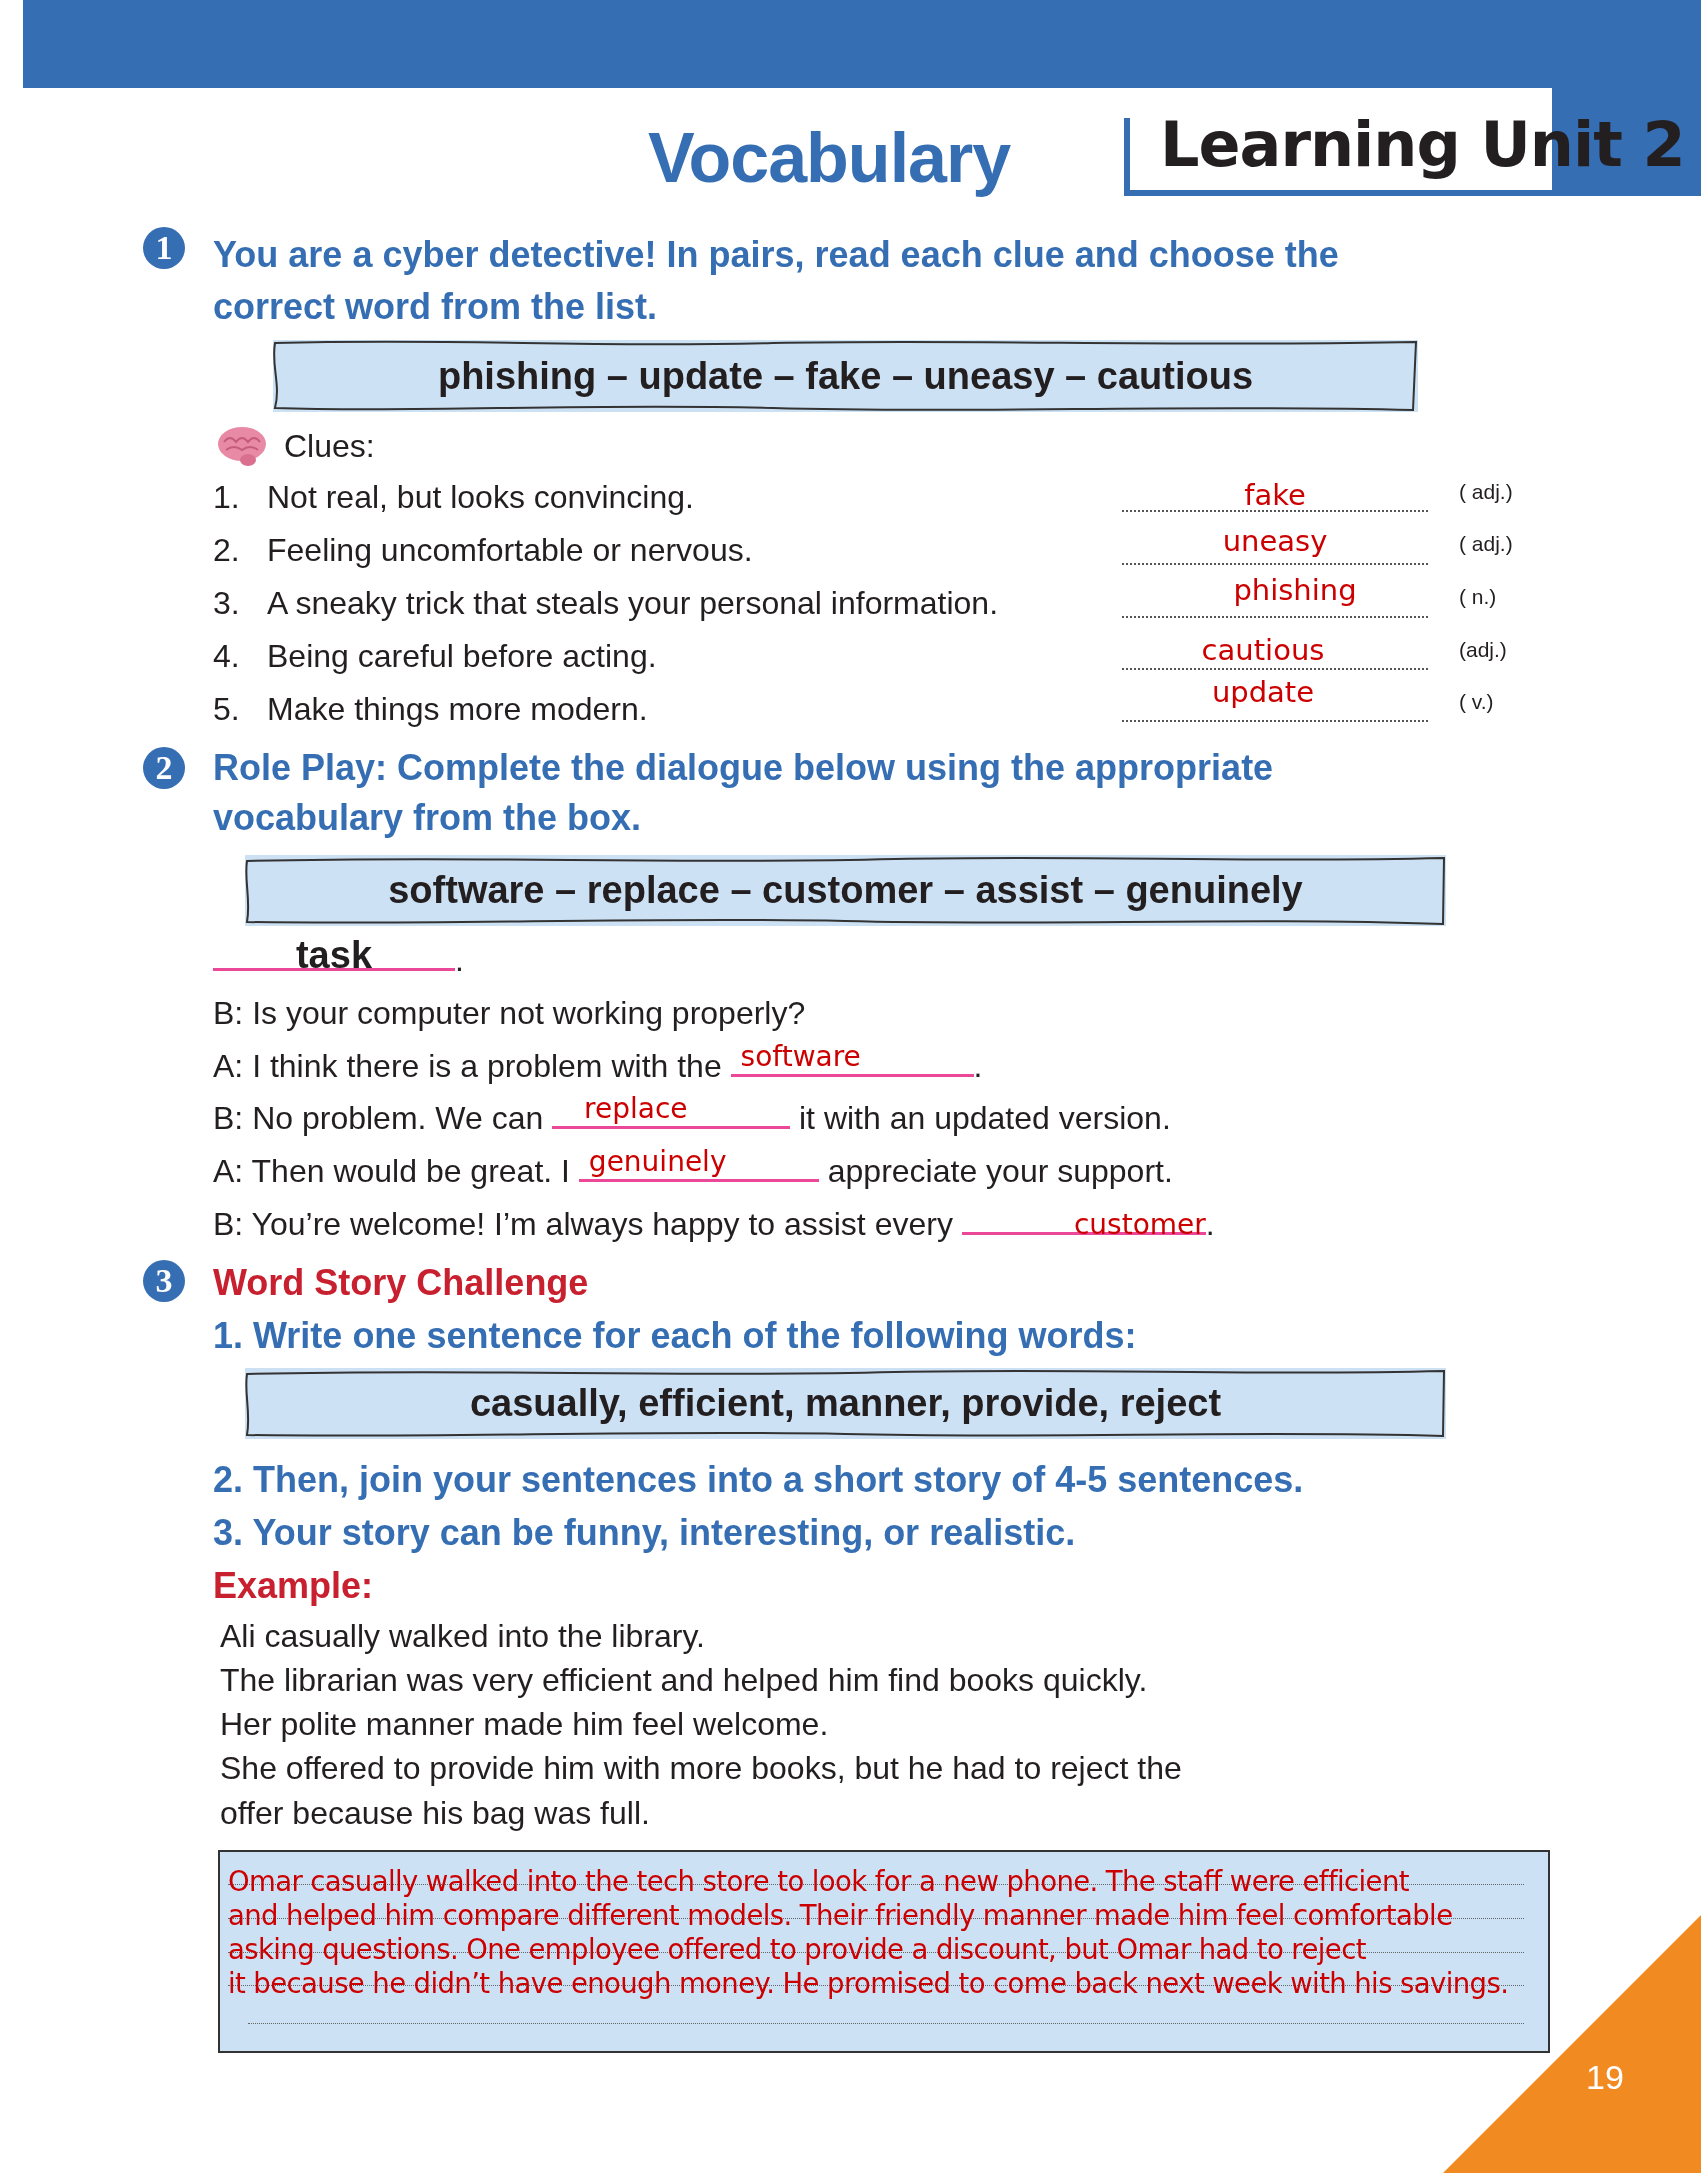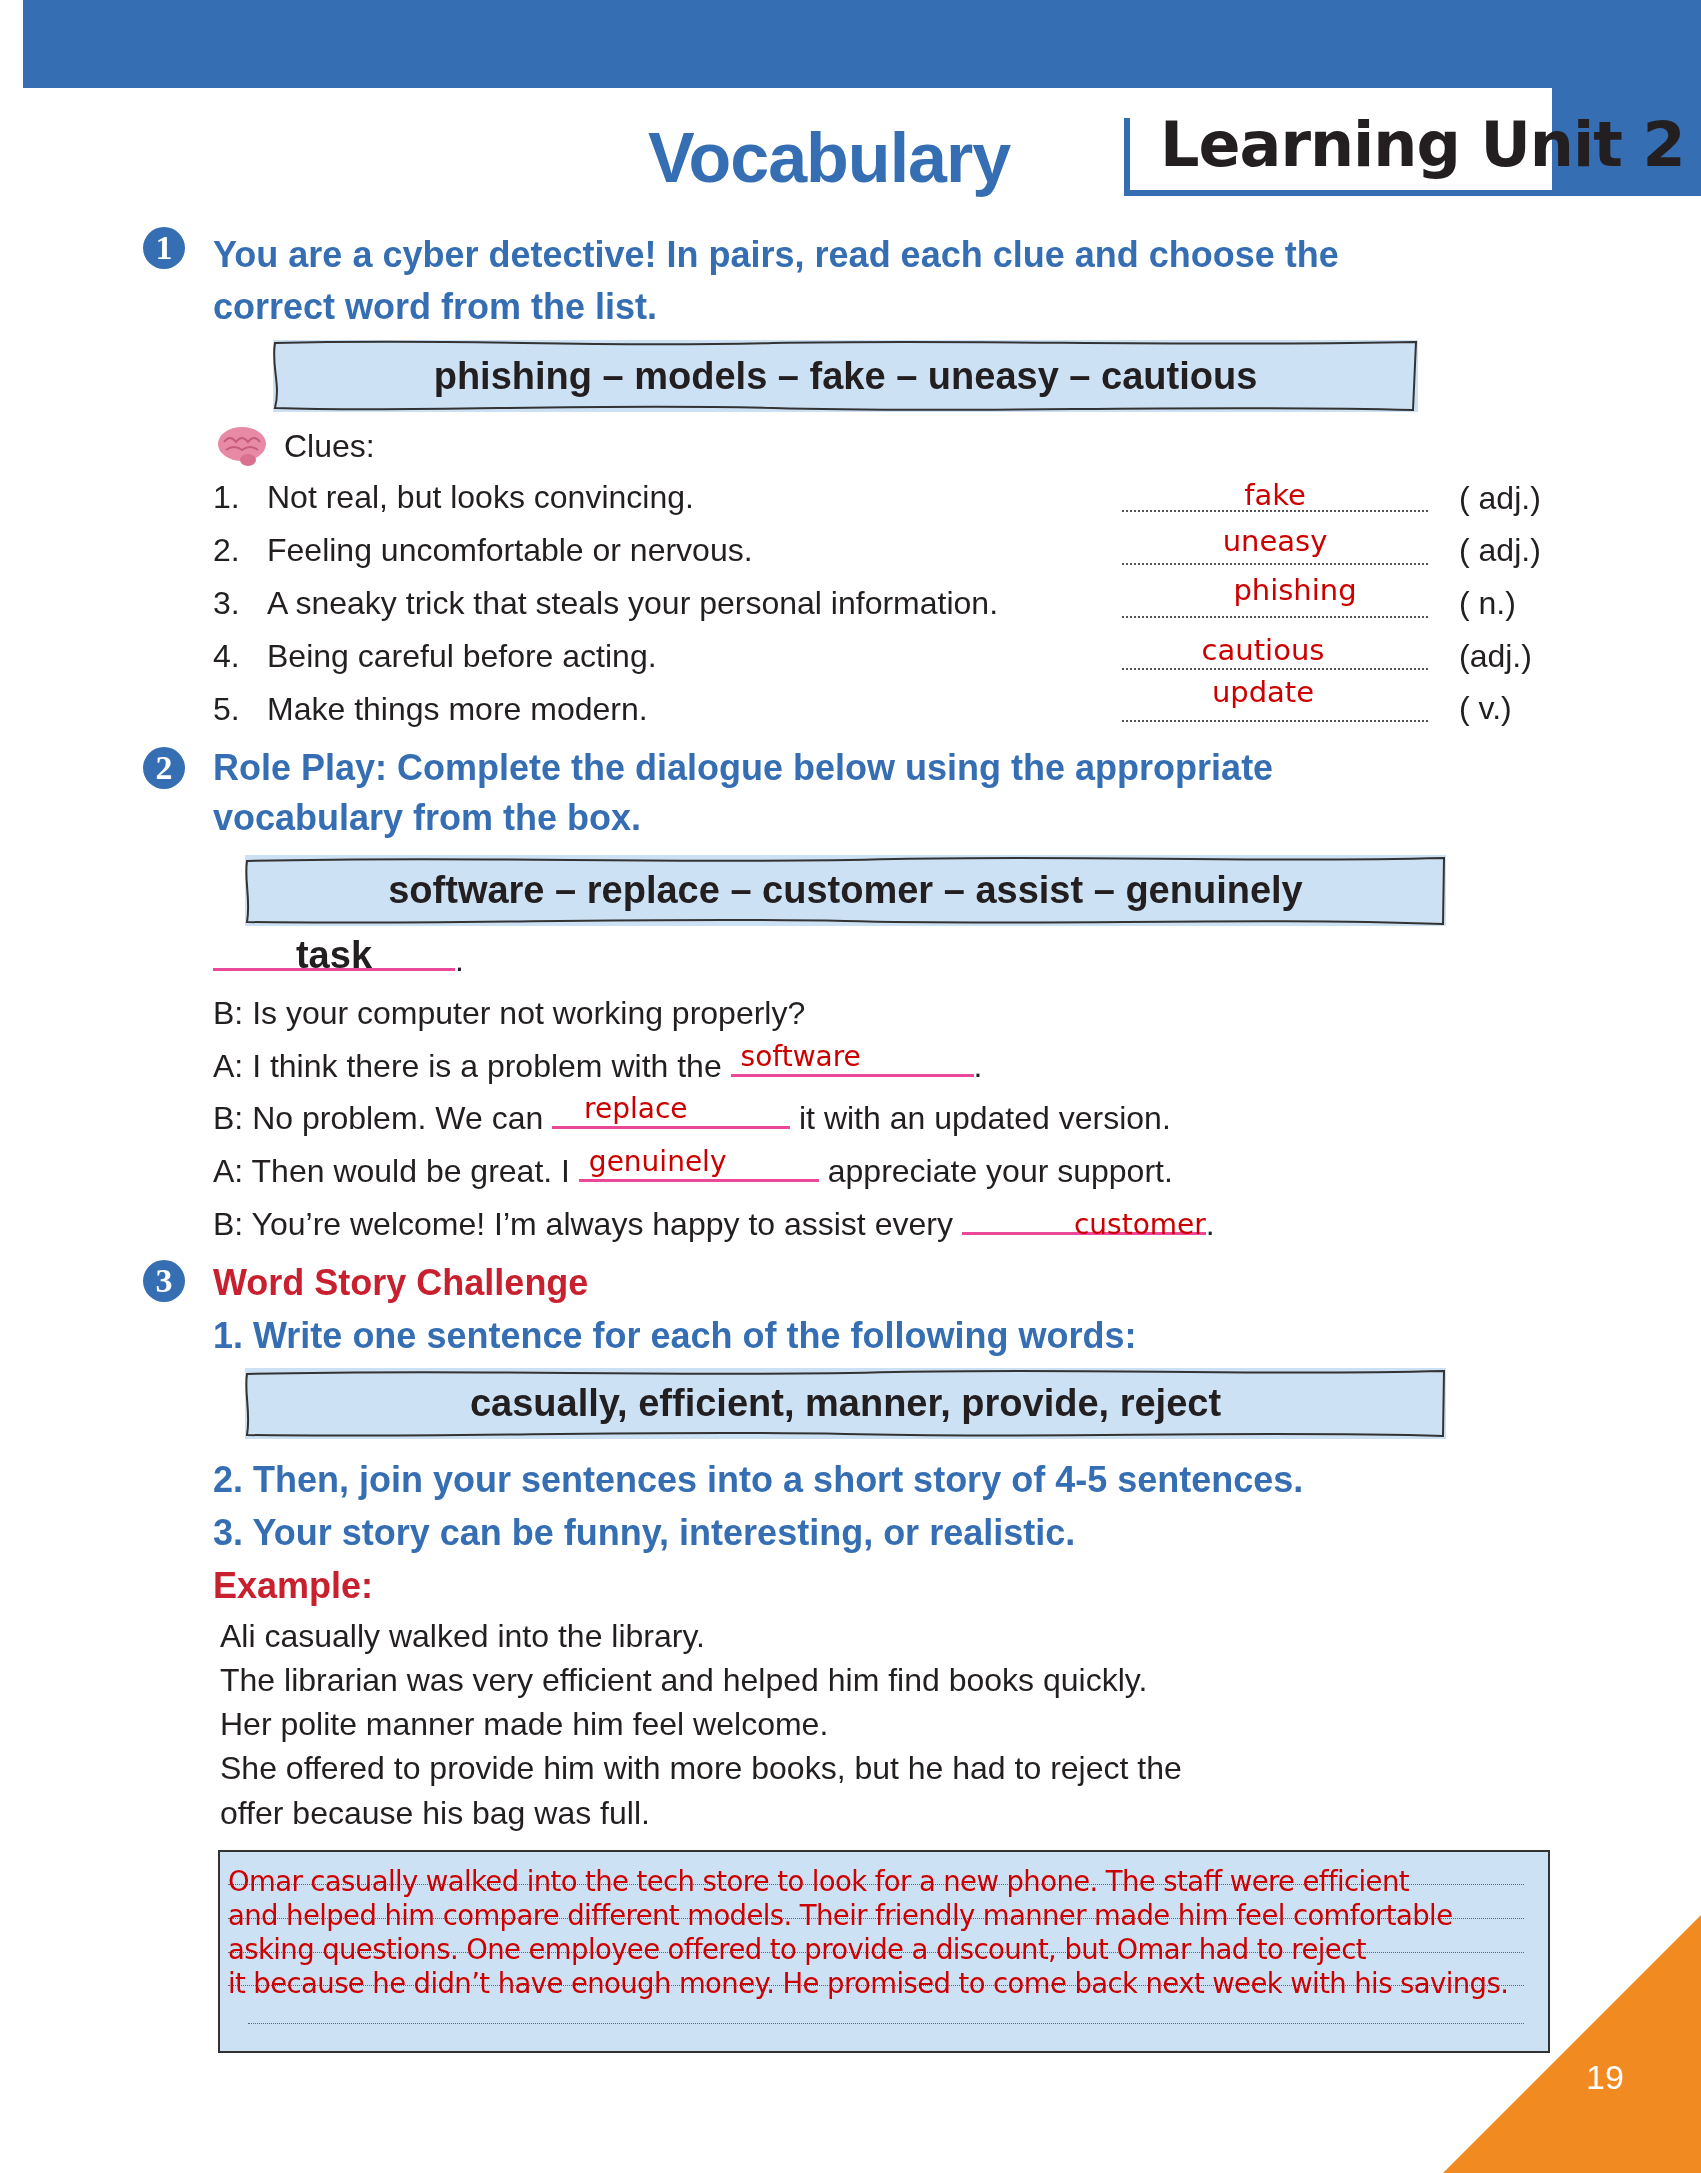--- a/index.html
+++ b/index.html
@@ -16,21 +16,21 @@
   .bullet { width:42px; height:42px; border-radius:50%; background:#356eb3; color:#fff; font-family:"Liberation Serif", serif; font-weight:bold; font-size:34px; line-height:42px; text-align:center; }
   .heading { font-size:36px; font-weight:bold; color:#356eb3; white-space:nowrap; line-height:52px; }
   .heading.red { color:#c8202f; }
   .wordbox { background:#cde1f4; display:flex; align-items:center; justify-content:center; font-weight:bold; font-size:38px; color:#231f20; }
   .wordbox svg { position:absolute; left:0; top:0; }
   .wordbox span { position:relative; }
   .line { font-size:32px; white-space:nowrap; color:#231f20; line-height:44px; }
   .num { display:inline-block; width:54px; }
   .dots { border-bottom:2px dotted #555; width:306px; height:2px; }
   .ans { font-family:"DejaVu Sans", sans-serif; font-size:29px; color:#cc0000; white-space:nowrap; text-align:center; width:306px; }
-  .pos { font-size:32px; white-space:nowrap; }
+  .pos { font-size:21px; white-space:nowrap; }
   .blank { display:inline-block; border-bottom:3px solid #ec4899; position:relative; height:30px; vertical-align:baseline; }
   .blank .fill { position:absolute; left:0; right:0; bottom:2px; text-align:center; font-family:"DejaVu Sans", sans-serif; font-size:28px; color:#cc0000; line-height:30px; }
   .blank .fill.dark { font-family:"Liberation Sans", sans-serif; color:#231f20; font-weight:bold; font-size:38px; bottom:-2px; }
   .answerbox { left:218px; top:1850px; width:1332px; height:203px; background:#cde1f4; border:2px solid #333; }
   .story-line { left:228px; font-family:"DejaVu Sans", sans-serif; font-size:27.5px; color:#cc0000; white-space:nowrap; line-height:34px; letter-spacing:-0.6px; }
   .story-dots { height:1px; border-bottom:1.5px dotted #666; }
   .triangle { left:1443px; top:1915px; width:258px; height:258px; }
   .pagenum { left:1586px; top:2058px; font-size:34px; color:#ffffff; }
   .brain { left:216px; top:424px; width:52px; height:44px; }
 </style>
@@ -46,21 +46,21 @@
 <div class="abs title">Vocabulary</div>
 
 <div class="abs bullet" style="left:143px;top:227px;">1</div>
 <div class="abs heading" style="left:213px;top:229px;">You are a cyber detective! In pairs, read each clue and choose the</div>
 <div class="abs heading" style="left:213px;top:281px;">correct word from the list.</div>
 
 <div class="abs wordbox" style="left:273px;top:340px;width:1145px;height:72px;">
   <svg width="1145" height="72" viewBox="0 0 1145 72">
     <path d="M2,3 C200,-2 300,8 500,3 C700,-1 900,7 1143,2 L1140,70 C900,64 700,74 500,68 C300,63 150,73 2,68 C8,45 -2,25 2,3 Z" fill="none" stroke="#333" stroke-width="2"></path>
   </svg>
-  <span>phishing – models – fake – uneasy – cautious</span>
+  <span>phishing – update – fake – uneasy – cautious</span>
 </div>
 
 <svg class="abs brain" viewBox="0 0 52 44">
   <ellipse cx="26" cy="20" rx="24" ry="17" fill="#e88aa6"></ellipse>
   <ellipse cx="32" cy="36" rx="8" ry="6" fill="#d9708f"></ellipse>
   <path d="M8,18 q6,-8 12,0 q6,-8 12,0 q6,-8 12,0 M10,26 q8,-6 16,0 q8,-6 16,0" stroke="#c55c7c" stroke-width="2" fill="none"></path>
 </svg>
 <div class="abs line" style="left:284px;top:424px;">Clues:</div>
 
 <div class="abs line" style="left:213px;top:475px;"><span class="num">1.</span><span>Not real, but looks convincing.</span></div>

